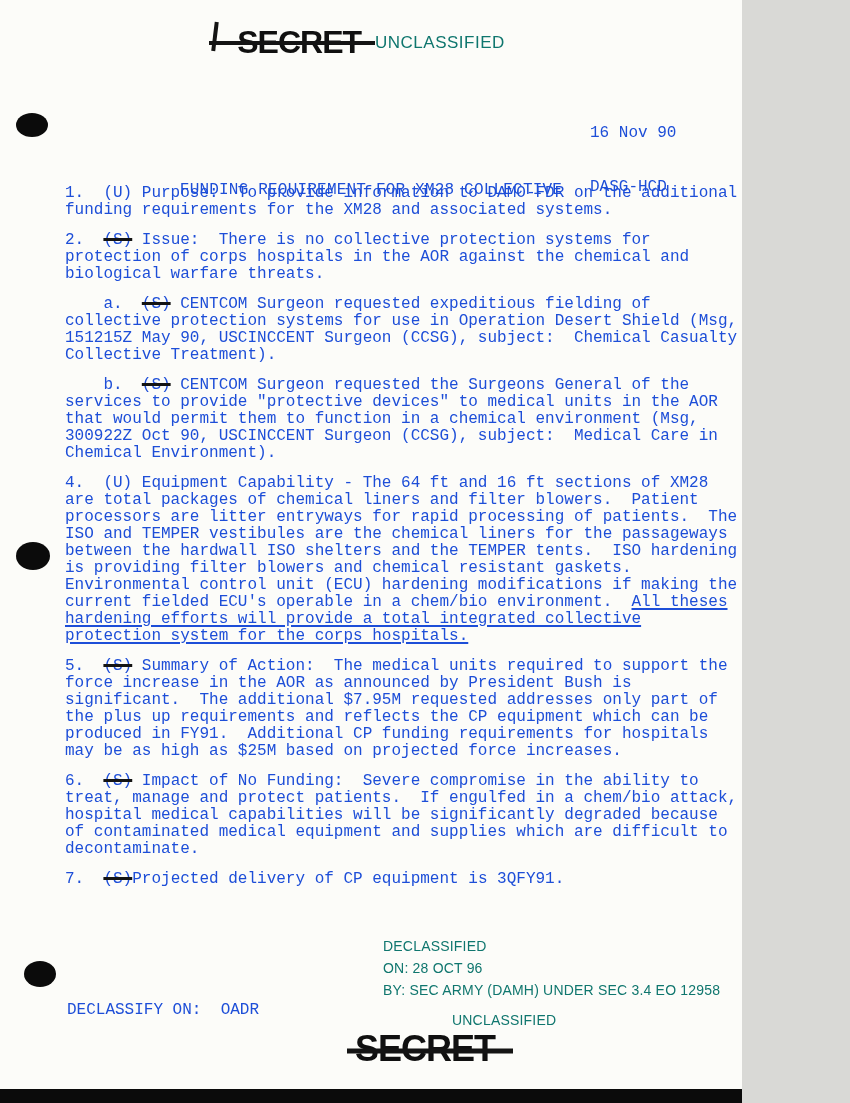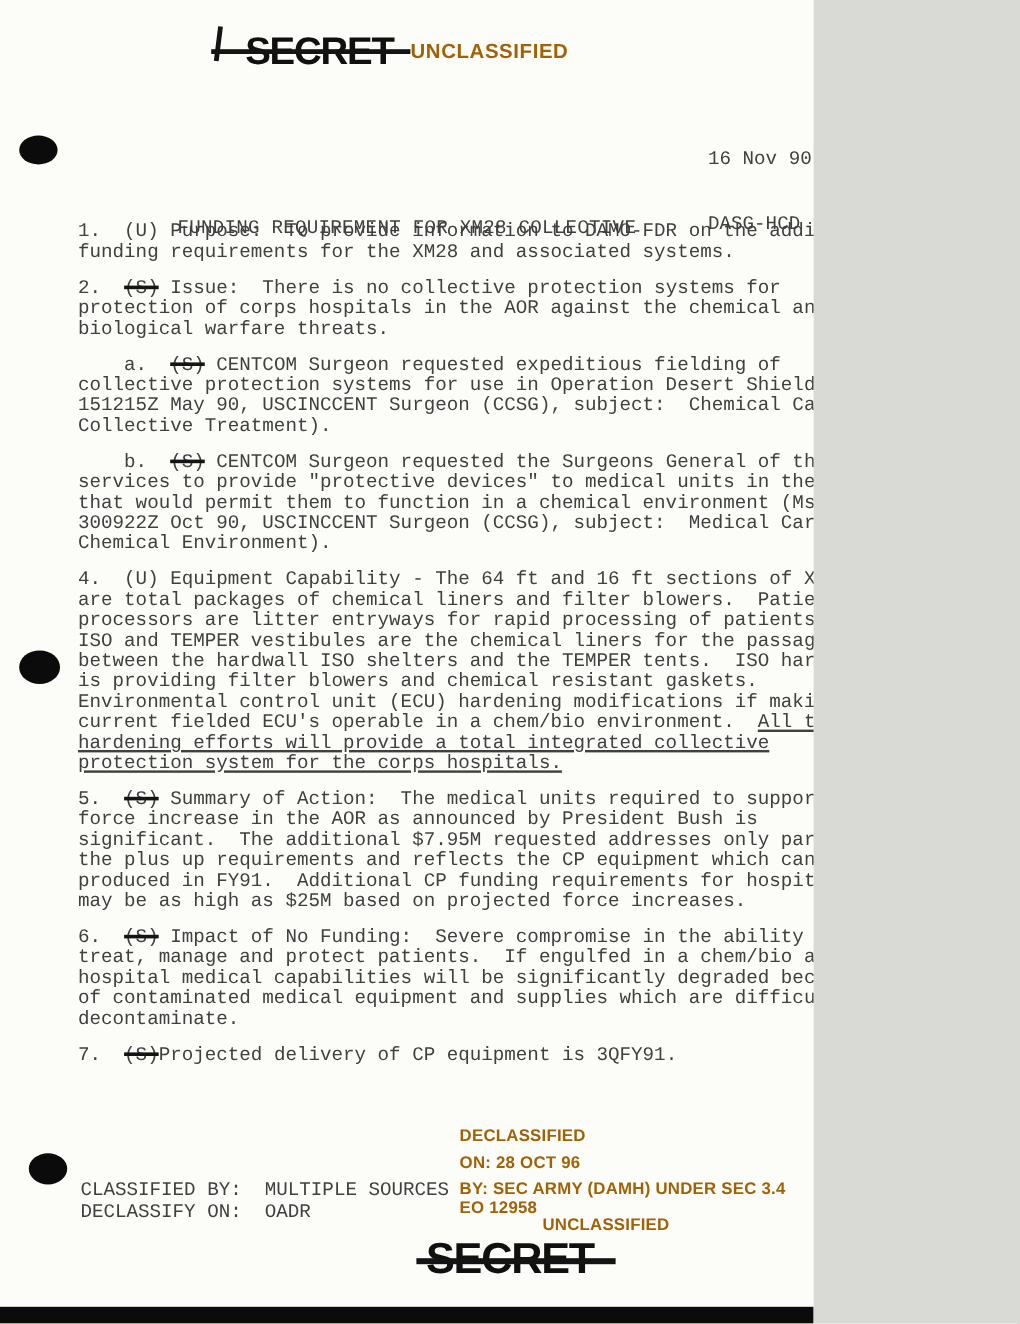--- a/index.html
+++ b/index.html
@@ -1,21 +1,21 @@
 <!DOCTYPE html>
 <html><head>
 <meta charset="utf-8">
 <style>
   * { margin:0; padding:0; box-sizing:border-box; }
   html,body { width:850px; height:1103px; }
   body { background:#d9d9d6; font-family:"Liberation Mono","DejaVu Sans Mono",monospace; }
-  .page { position:relative; width:678px; height:1103px; background:#fcfcf9; overflow:hidden; color:#161616; }
+  .page { position:relative; width:742px; height:1103px; background:#fcfcf9; overflow:hidden; color:#161616; }
 
-  .mono { font-family:"Liberation Mono","DejaVu Sans Mono",monospace; font-size:16px; line-height:17px; white-space:pre-wrap; color:#404040; }
-  .sans-stamp { font-family:"Liberation Sans",sans-serif; font-weight:bold; color:#a16207; }
+  .mono { font-family:"Liberation Mono","DejaVu Sans Mono",monospace; font-size:16px; line-height:17px; white-space:pre-wrap; color:#1d4ed8; }
+  .sans-stamp { font-family:"Liberation Sans",sans-serif; font-weight:normal; color:#0f766e; }
 
   
   .top-header { position:absolute; left:0; right:0; top:24px; display:flex; justify-content:center; align-items:center; gap:14px; }
   .secret-stamp { position:relative; display:inline-block; font-family:"Liberation Sans",sans-serif; font-weight:bold; color:#101010; letter-spacing:-1px; }
   .secret-top { font-size:32px; }
   .secret-top::after { content:""; position:absolute; left:-28px; right:-14px; top:52%; height:4px; background:#141414; transform:translateY(-50%); }
   .secret-top::before { content:""; position:absolute; left:-24px; top:-2px; width:4px; height:78%; background:#141414; transform:rotate(7deg); }
   .secret-bottom { font-size:36px; }
   .secret-bottom::after { content:""; position:absolute; left:-8px; right:-18px; top:54%; height:5px; background:#141414; transform:translateY(-50%); }
   .unclass-top { font-size:17px; letter-spacing:.5px; }
@@ -101,19 +101,18 @@
     <p class="mono para"><span>6.  </span><span class="struck">(S)</span><span> Impact of No Funding:  Severe compromise in the ability to
 treat, manage and protect patients.  If engulfed in a chem/bio attack,
 hospital medical capabilities will be significantly degraded because
 of contaminated medical equipment and supplies which are difficult to
 decontaminate.</span></p>
     <p class="mono para"><span>7.  </span><span class="struck">(S)</span><span>Projected delivery of CP equipment is 3QFY91.</span></p>
   </div>
 
   <div class="footer-abs sans-stamp stamp-line" style="left:383px; top:938px;">DECLASSIFIED</div>
   <div class="footer-abs sans-stamp stamp-line" style="left:383px; top:960px;">ON: 28 OCT 96</div>
-  <div class="footer-abs mono" style="left:67px; top:984px;">CLASSIFIED BY:  MULTIPLE SOURCES</div>
   <div class="footer-abs sans-stamp stamp-line" style="left:383px; top:982px;">BY: SEC ARMY (DAMH) UNDER SEC 3.4 EO 12958</div>
   <div class="footer-abs mono" style="left:67px; top:1002px;">DECLASSIFY ON:  OADR</div>
   <div class="footer-abs sans-stamp stamp-line" style="left:452px; top:1012px;">UNCLASSIFIED</div>
   <div class="footer-abs" style="left:355px; top:1028px;"><span class="secret-stamp secret-bottom">SECRET</span></div>
 
 </div>
 
 </body></html>

